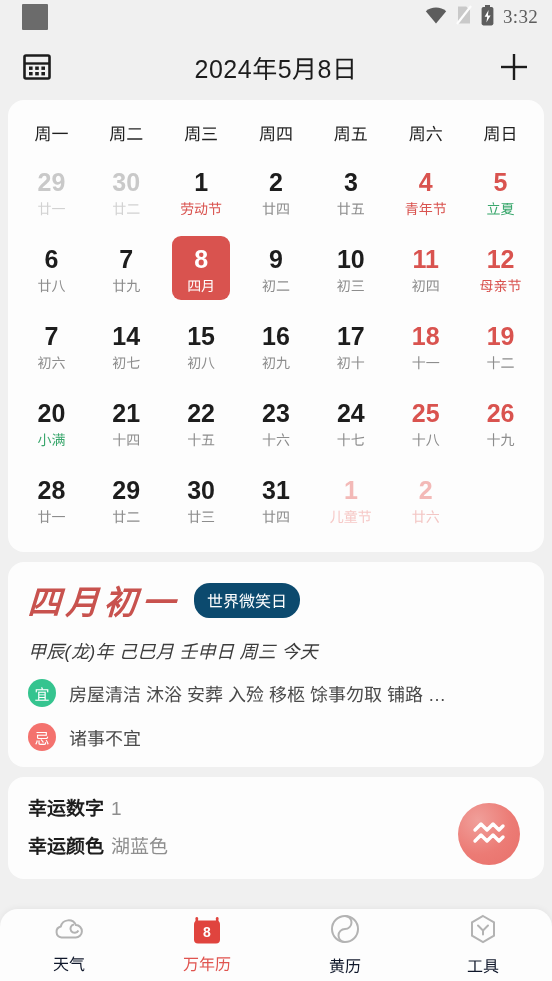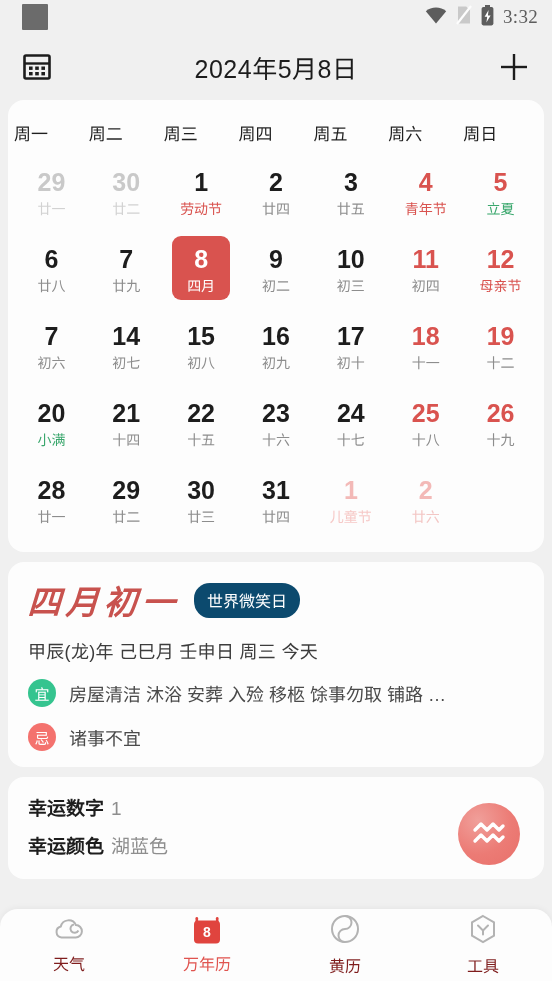--- a/index.html
+++ b/index.html
@@ -50,21 +50,21 @@
   .card{
     margin:0 8px 10px 8px;
     background:#fdfdfd;
     border-radius:16px;
   }
 
   
   .cal-card{ padding:6px 6px 12px 6px; }
   .weekrow{ display:grid; grid-template-columns:repeat(7,1fr); }
   .wk{
-    font-size:17px; color:#1f1f1f;
+    text-align:center; font-size:17px; color:#1f1f1f;
     padding:14px 0 10px 0;
   }
   .daysgrid{ display:grid; grid-template-columns:repeat(7,1fr); }
   .day{
     height:77px;
     display:flex; flex-direction:column;
     align-items:center; justify-content:center;
     position:relative;
   }
   .day .cellbg{
@@ -102,21 +102,21 @@
     transform:skewX(-3deg);
   }
   .fest-badge{
     position:relative; display:inline-block;
     padding:5px 13px 6px 13px;
     background:#d9534f; color:#fff; font-size:16px;
     border-radius:16px 18px 17px 15px / 15px 16px 18px 17px;
     white-space:nowrap;
   }
   .ganzhi{
-    margin-top:13px; font-size:18px; color:#3c3c3c; letter-spacing:.3px;
+    margin-top:13px; font-size:18px; color:#3c3c3c; letter-spacing:.3px;font-style:italic;
   }
   .yj-row{ display:flex; align-items:center; gap:13px; margin-top:16px; }
   .yj-badge{
     width:28px; height:28px; border-radius:50%;
     display:flex; align-items:center; justify-content:center;
     font-size:15px; color:#fff; flex:0 0 auto;
   }
   .yj-yi{ background:#35c48f; }
   .yj-ji{ background:#f4726e; }
   .yj-text{
@@ -142,21 +142,21 @@
     width:100%; height:72px;
     background:#fdfdfd;
     border-radius:18px 18px 0 0;
     display:grid; grid-template-columns:repeat(4,1fr);
     align-items:center;
     box-shadow:0 -1px 6px rgba(0,0,0,.05);
   }
   .navitem{
     display:flex; flex-direction:column; align-items:center; gap:5px;
   }
-  .navlabel{ font-size:16px; color:#7f1d1d; }
+  .navlabel{ font-size:16px; color:#0f172a; }
   .navitem.active .navlabel{ color:#e0544f; }
   .navcal{
     position:relative; width:30px; height:30px;
   }
 </style>
 </head>
 <body>
 
 <div class="statusbar">
   <div class="sb-left-block"></div>

